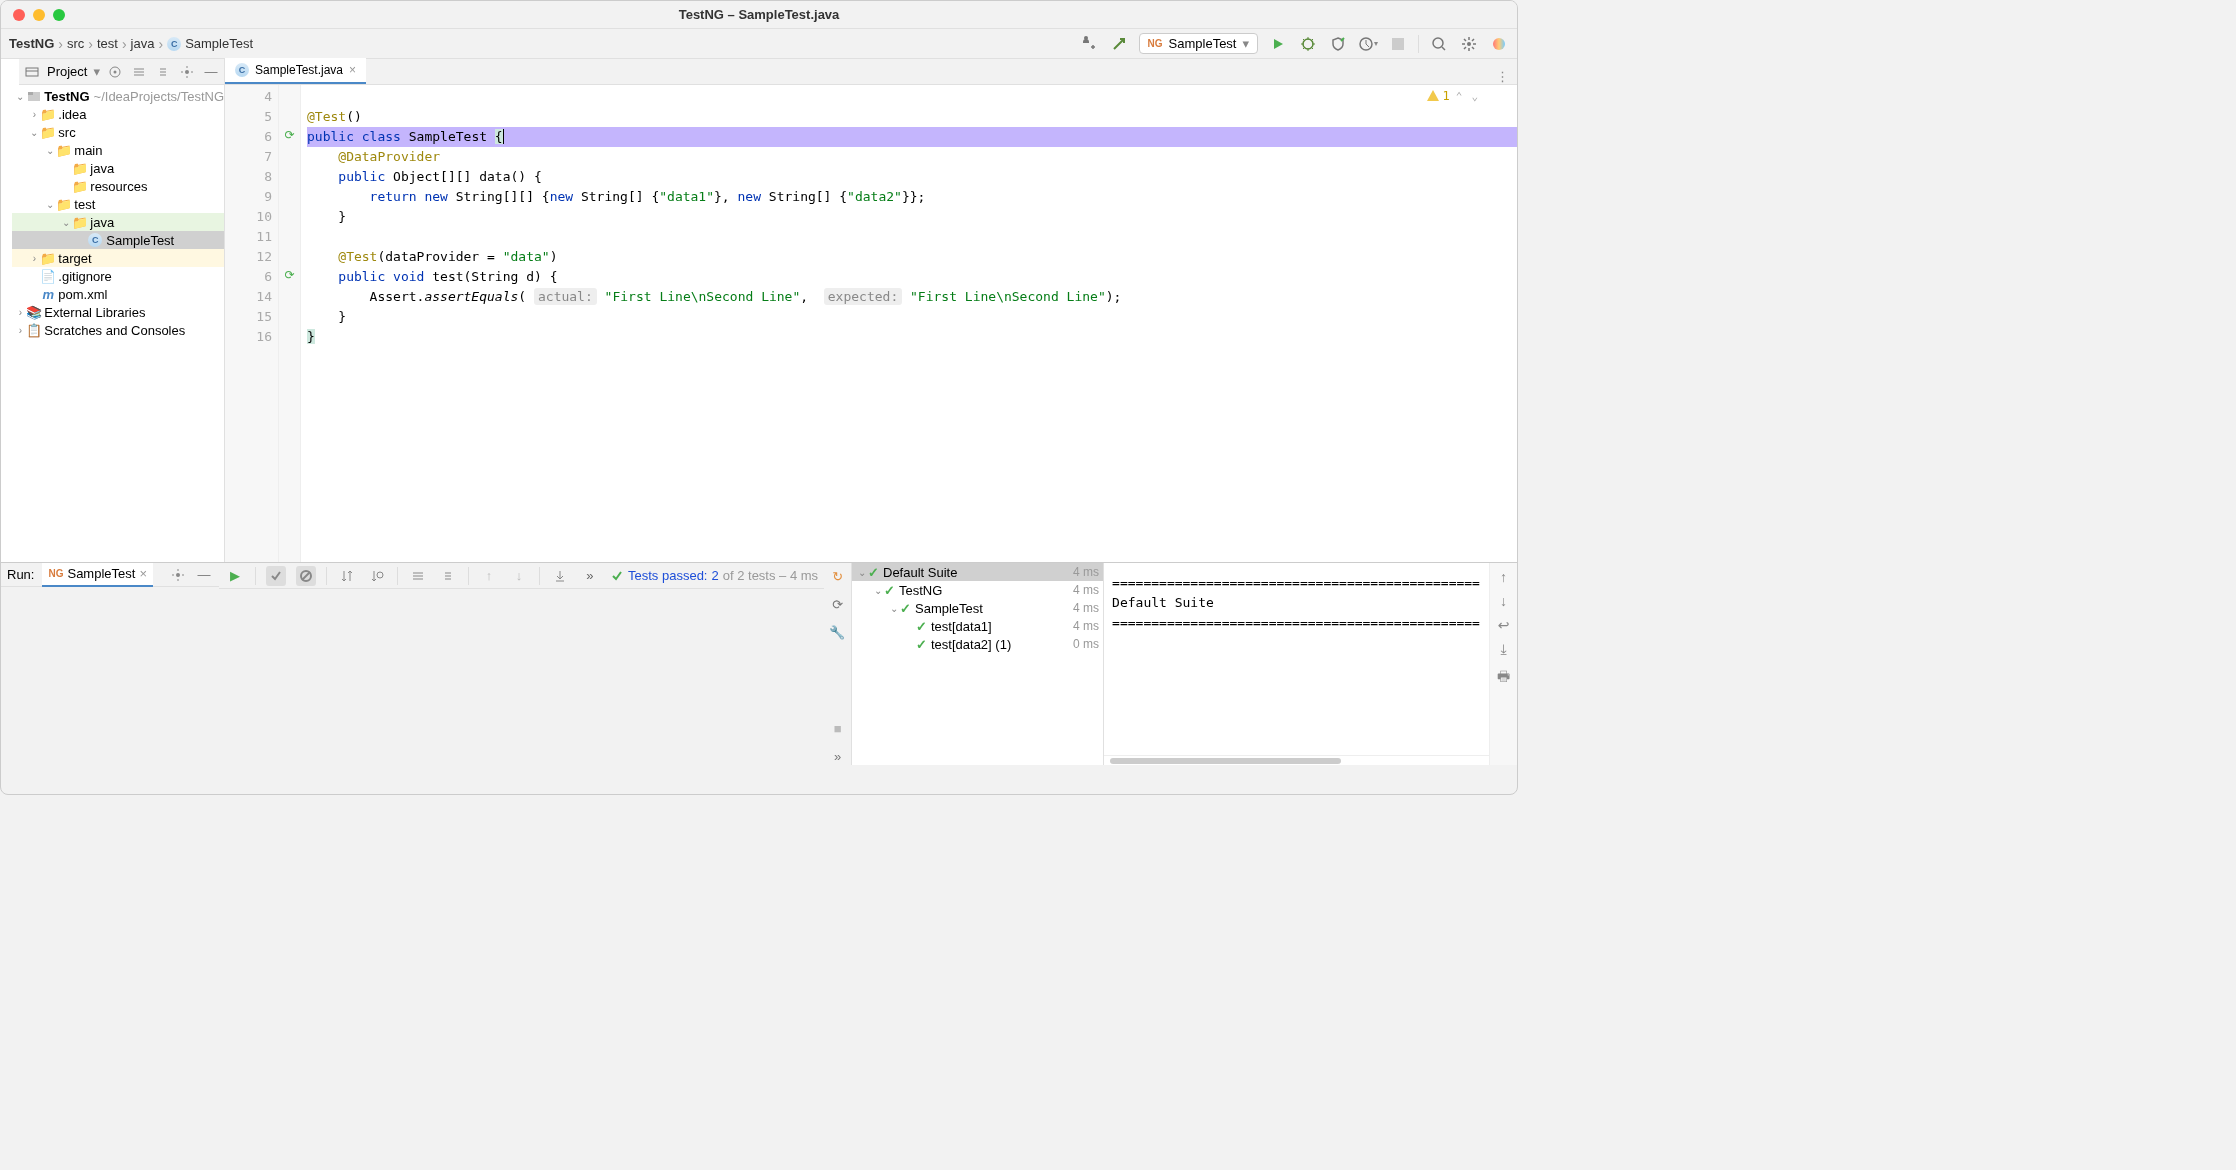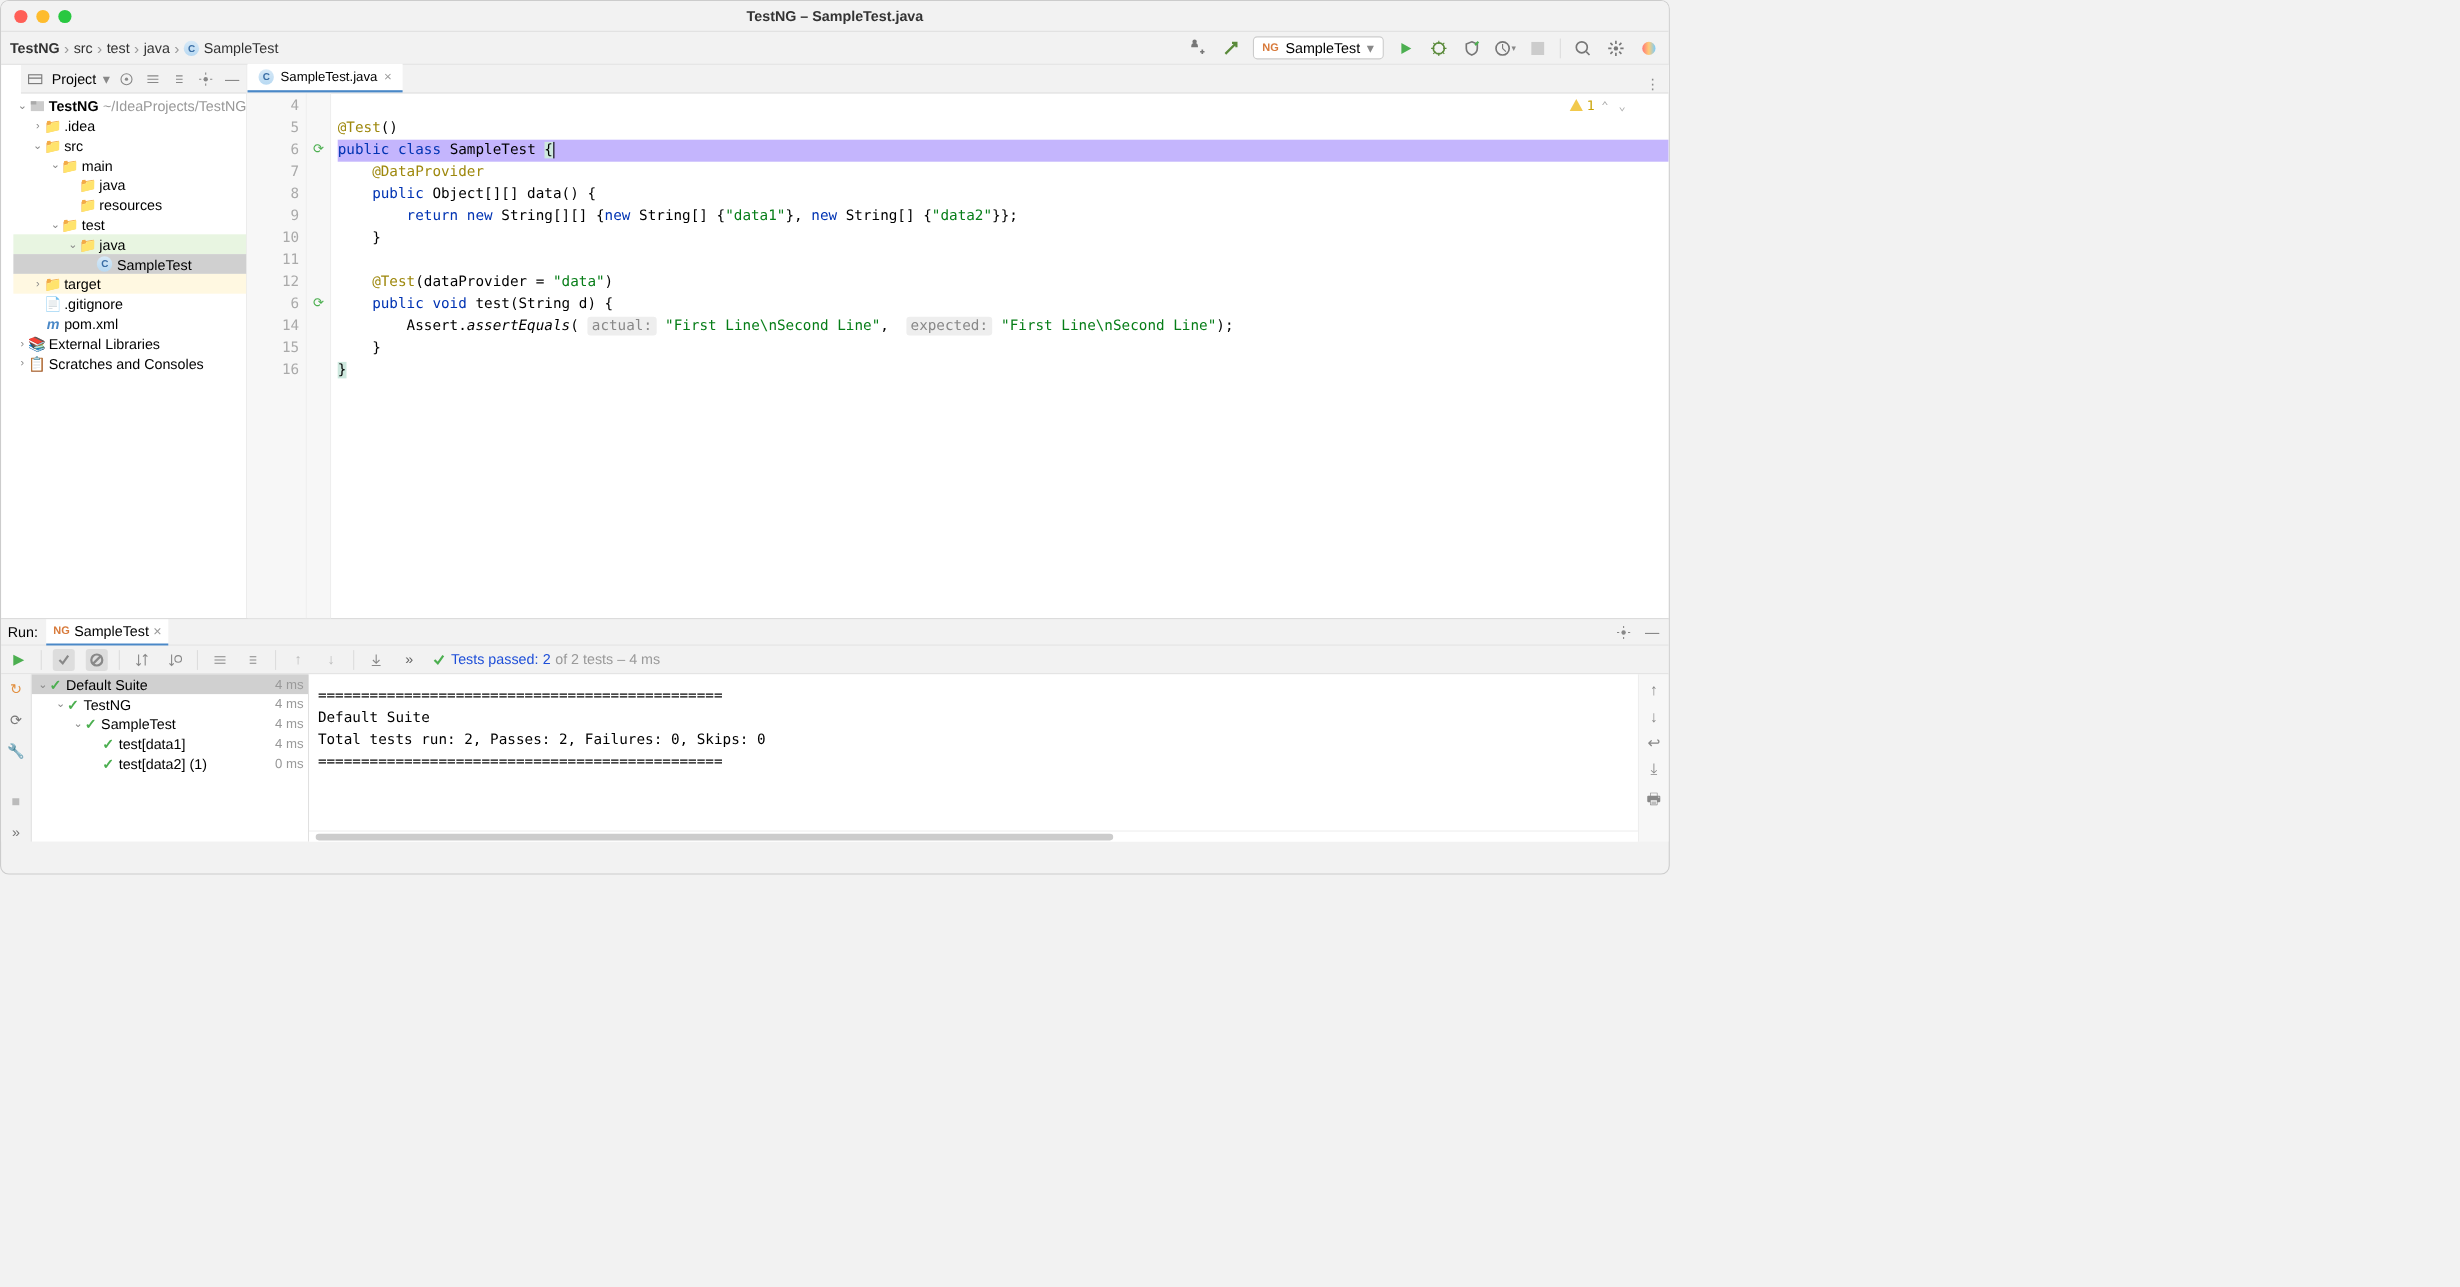--- a/index.html
+++ b/index.html
@@ -141,21 +141,21 @@
 .method-italic { font-style: italic; }
 .hint { background: #eee; color: #888; padding: 1px 4px; border-radius: 3px; font-size: 13px; }
 .brace-hl { background: #cde8de; }
 .cursor { border-left: 1px solid #000; }
 .warn-badge {
   position: absolute; top: 4px; right: 36px;
   display: flex; align-items: center; gap: 3px;
   color: #c9a100; font-size: 12px;
 }
 .chev { color: #aaa; font-size: 11px; padding: 0 3px; }
-.bottom { height: 203px; border-top: 1px solid #ccc; display: flex; flex-direction: column; }
+.bottom { height: 203px; border-top: 1px solid #ccc; display: flex; flex-direction: row; }
 .run-header {
   height: 24px; background: #f2f2f2; border-bottom: 1px solid #e0e0e0;
   display: flex; align-items: center; padding: 0 6px; gap: 8px;
 }
 .run-header .spacer { flex: 1; }
 .run-tab { display: flex; align-items: center; gap: 4px; padding: 2px 6px; background: #fff; border-bottom: 2px solid #4a88c7; height: 24px; }
 .run-toolbar {
   height: 26px; background: #f2f2f2; border-bottom: 1px solid #e0e0e0;
   display: flex; align-items: center; padding: 0 6px; gap: 10px;
 }
@@ -584,21 +584,20 @@
         </div>
       <div class="tt-row" style="padding-left:64px">
           <span class="check-green">✓</span>
           <span>test[data2] (1)</span>
           <span class="tt-time">0 ms</span>
         </div>
     </div>
     <div class="console">
       <div class="console-line">===============================================</div>
       <div class="console-line">Default Suite</div>
-      <div class="console-line">Total tests run: 2, Passes: 2, Failures: 0, Skips: 0</div>
       <div class="console-line">===============================================</div>
       <div class="scroll-h" style="position:absolute;bottom:0;left:0;right:0">
           <div class="scroll-thumb"></div>
         </div>
     </div>
     <div class="console-right">
       <div class="cr-icon">↑</div>
       <div class="cr-icon">↓</div>
       <div class="cr-icon">↩</div>
       <div class="cr-icon">⤓</div>

